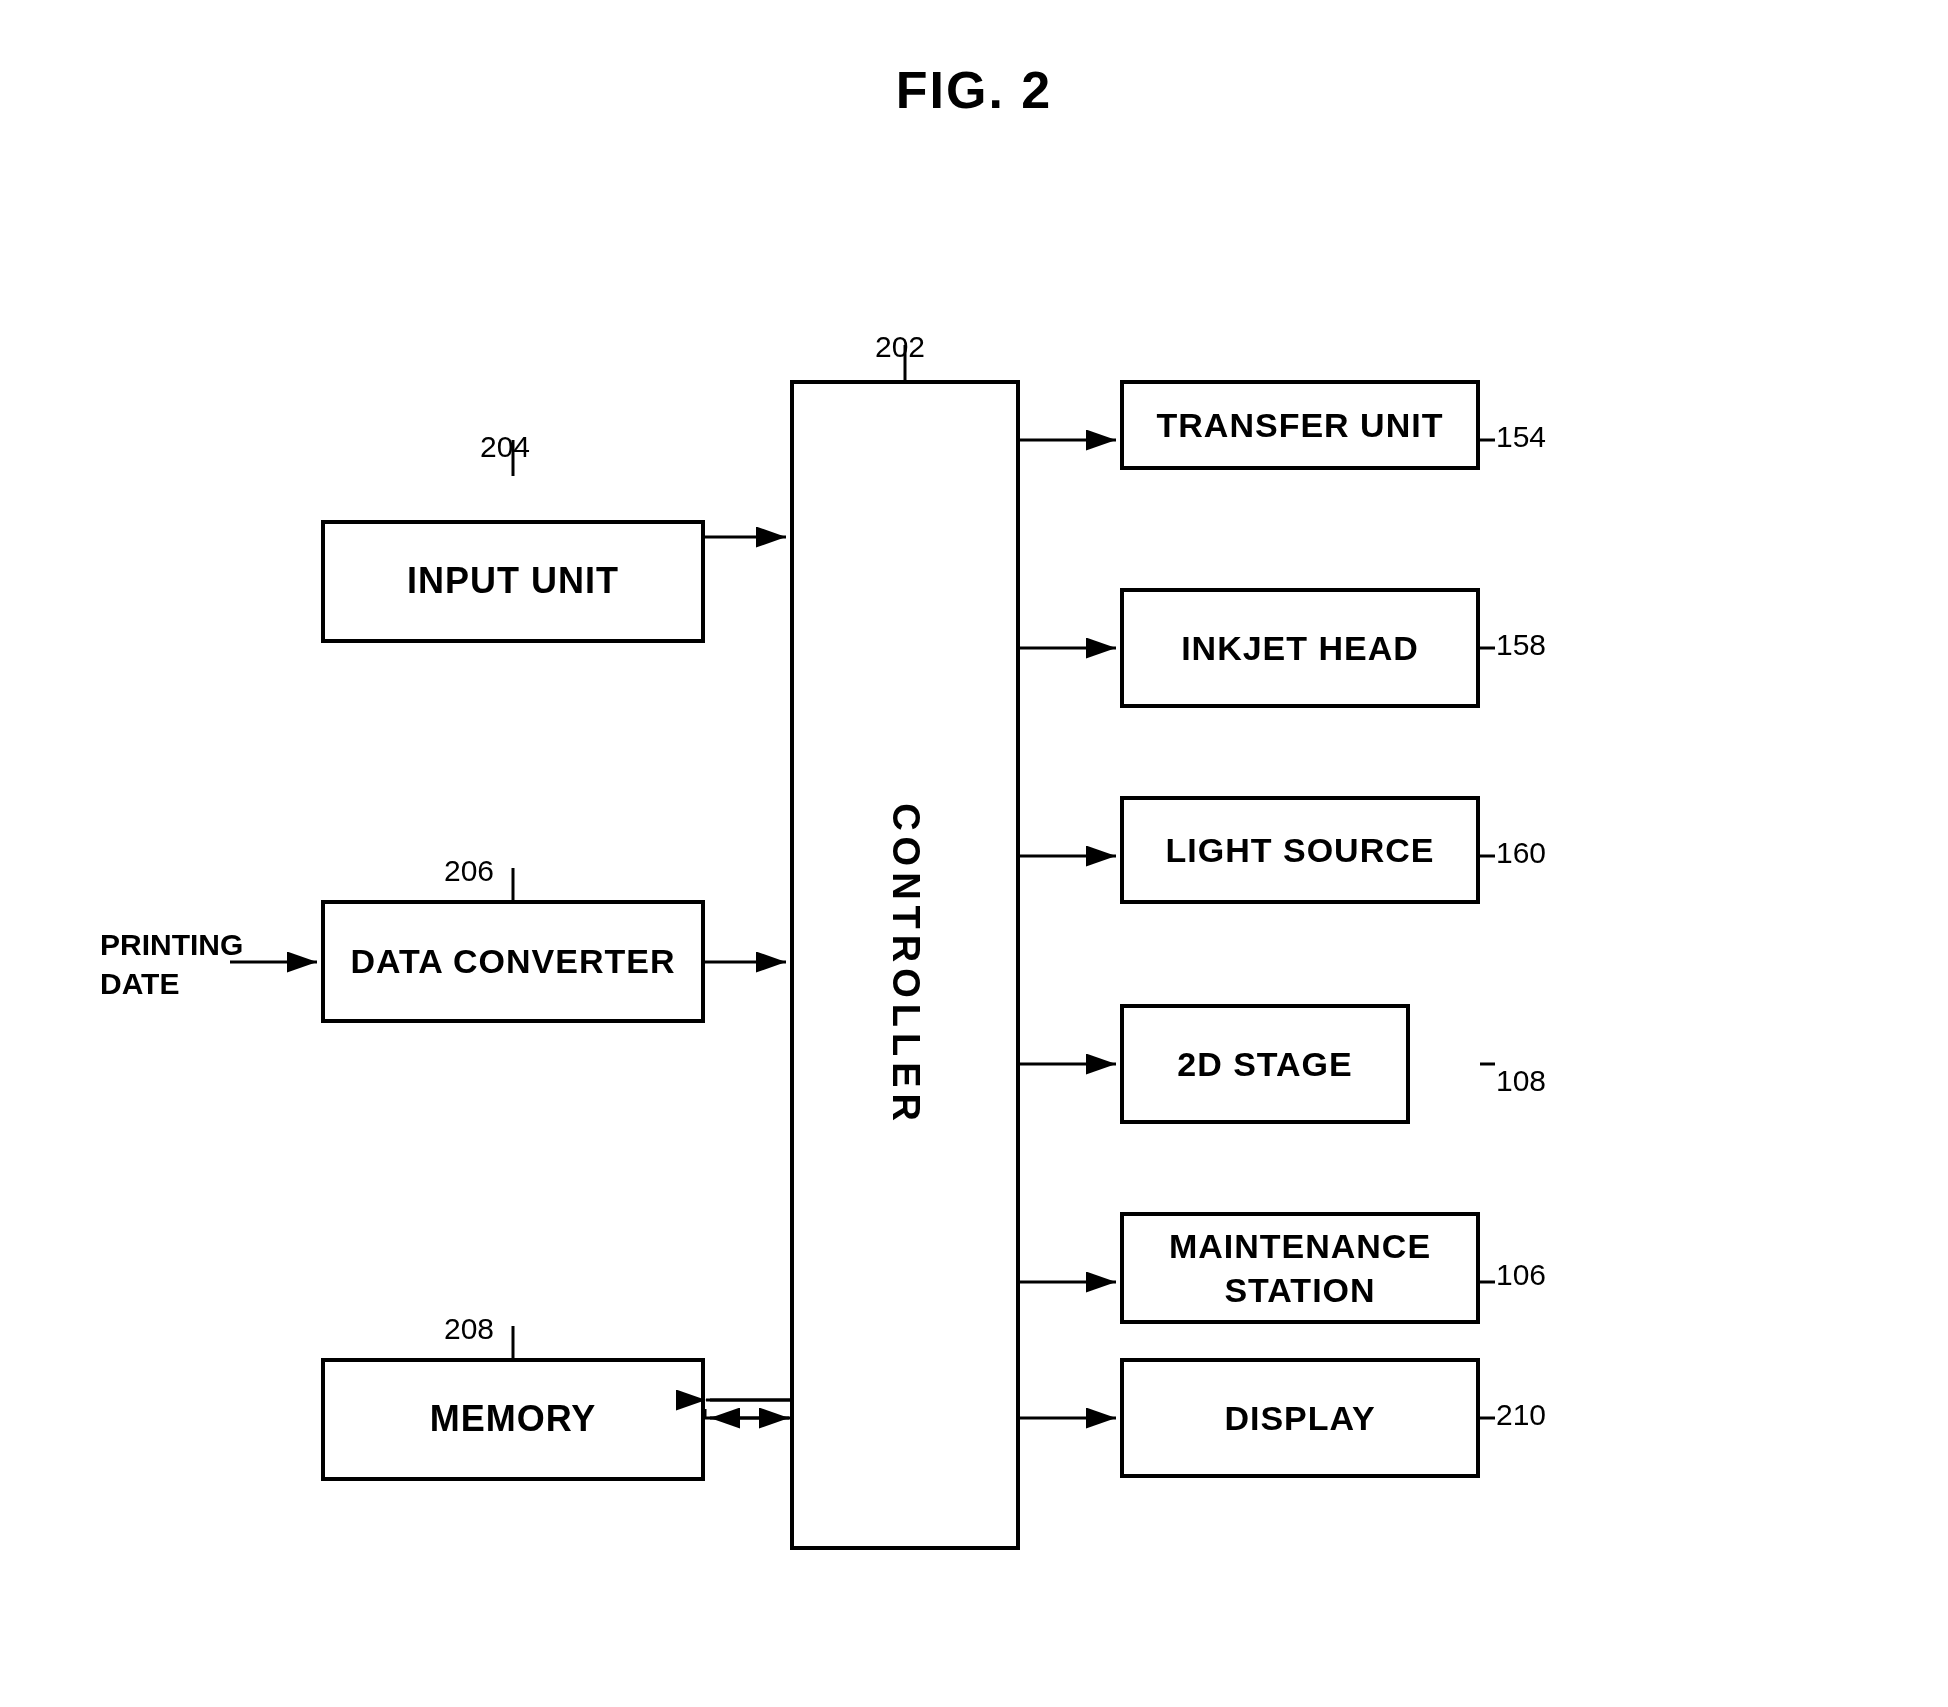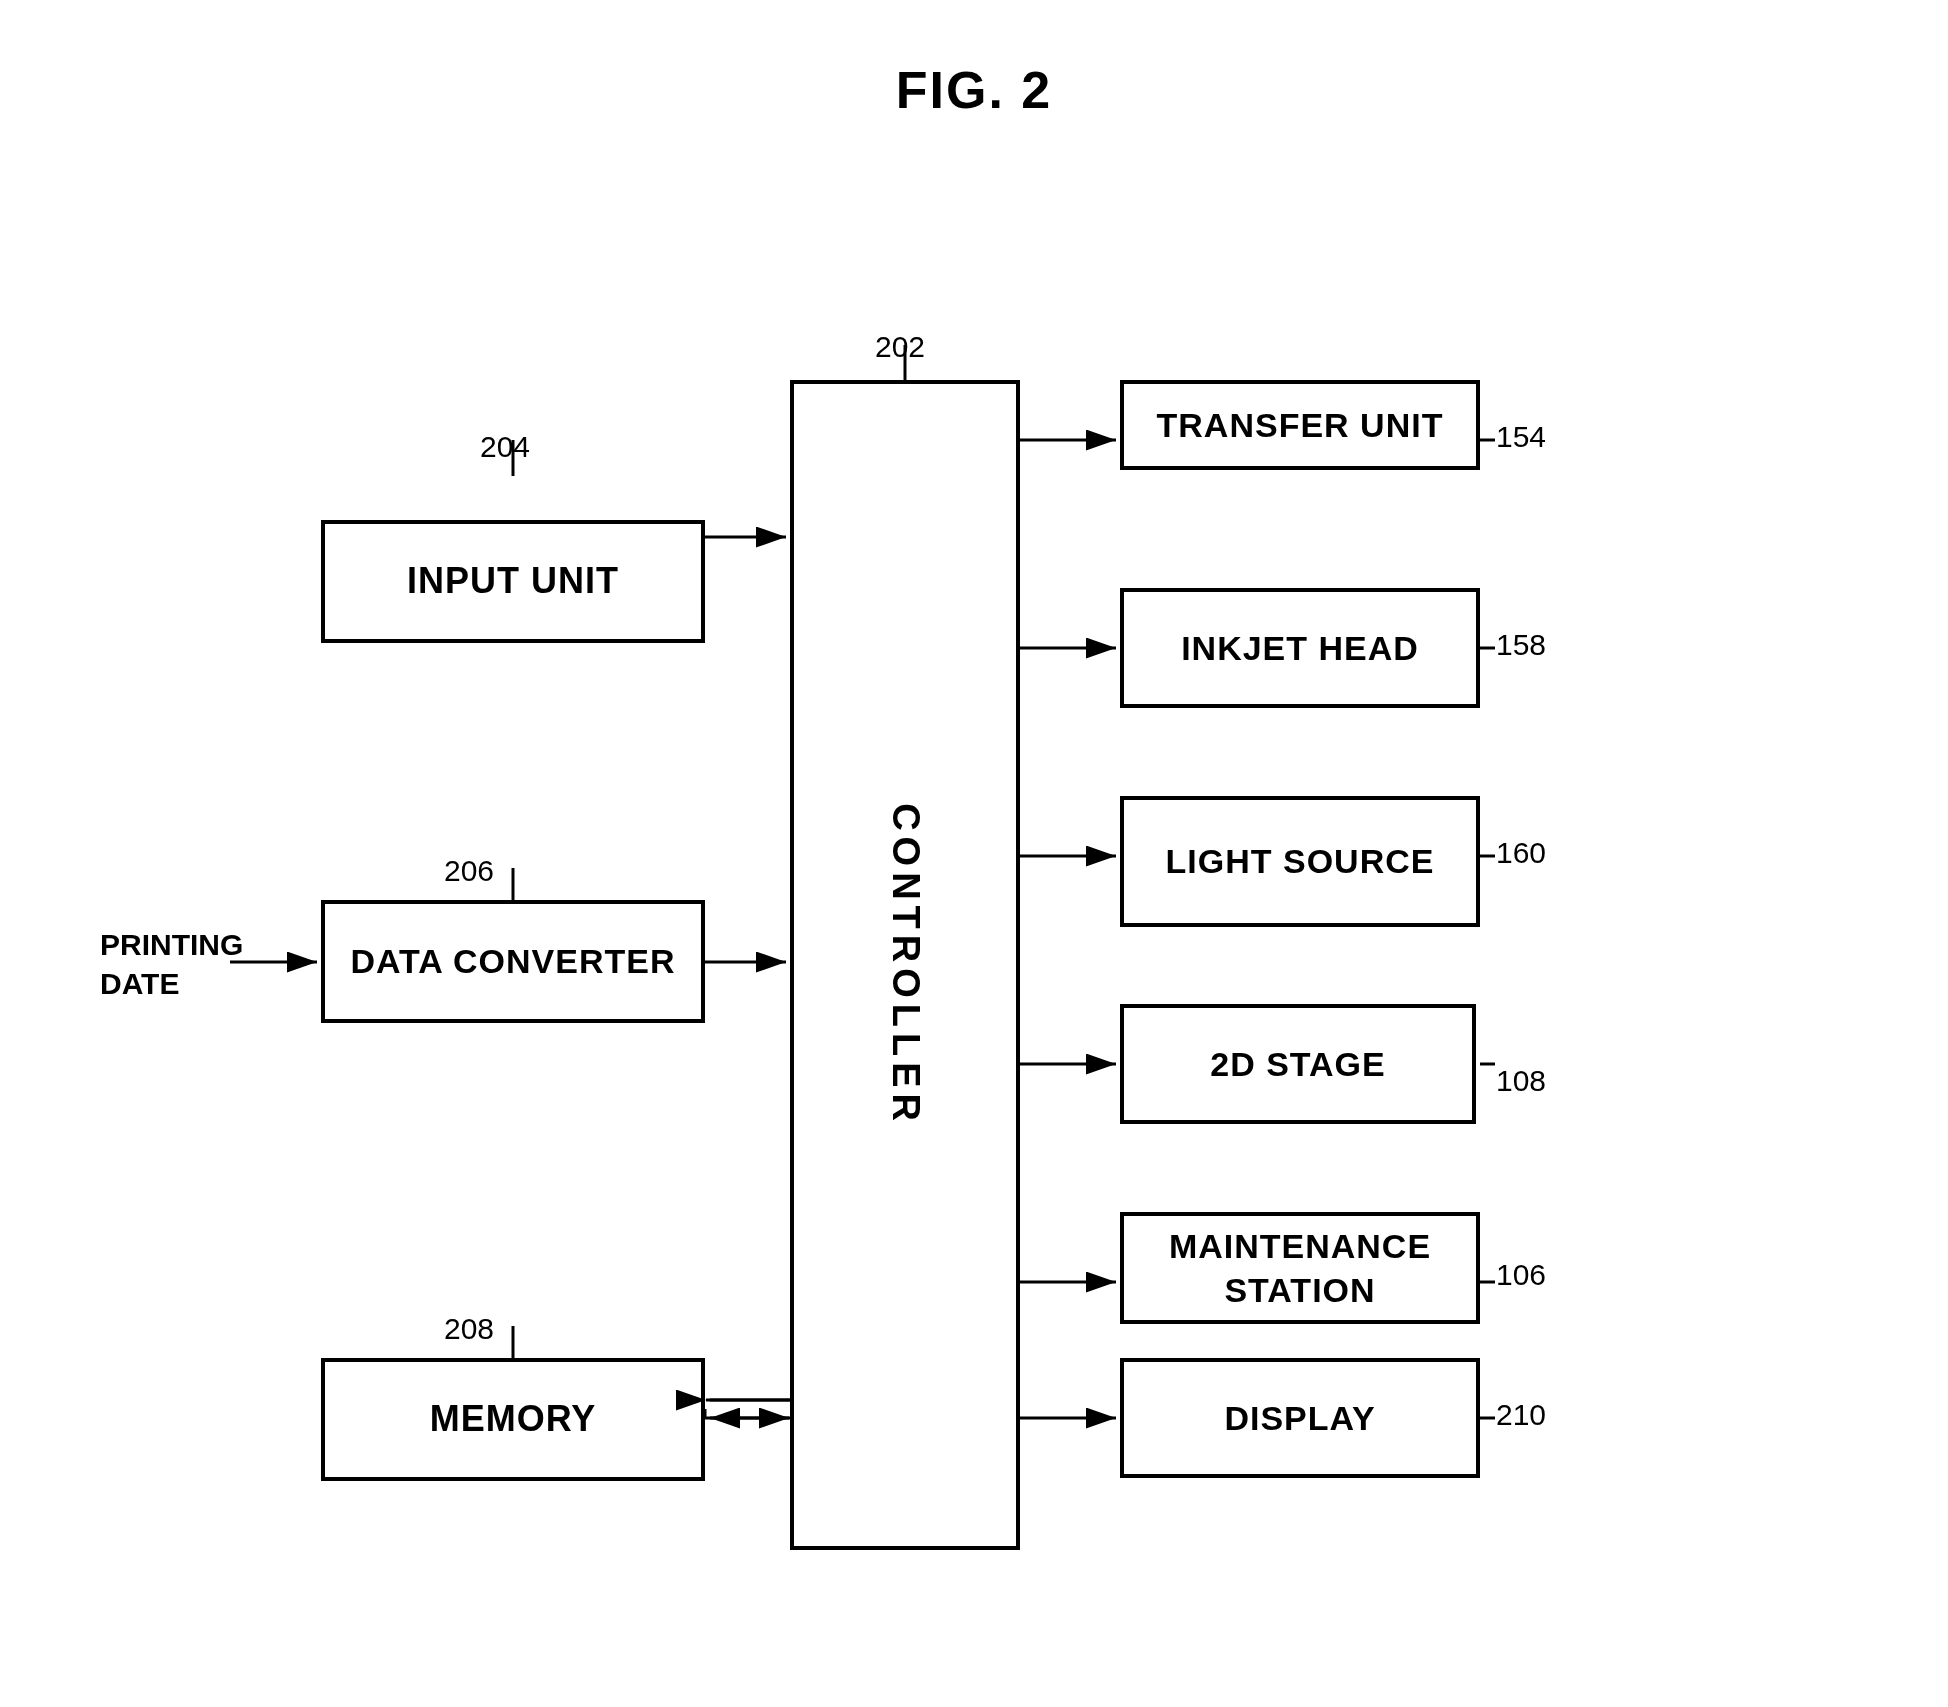--- a/index.html
+++ b/index.html
@@ -80,25 +80,25 @@
 </div>
 
 <div class="box" style="left:1120px; top:380px; width:360px; height:90px; font-size:34px;">
   <span>TRANSFER UNIT</span>
 </div>
 
 <div class="box" style="left:1120px; top:588px; width:360px; height:120px; font-size:34px;">
   <span>INKJET HEAD</span>
 </div>
 
-<div class="box" style="left:1120px; top:796px; width:360px; height:131px; font-size:34px;">
+<div class="box" style="left:1120px; top:796px; width:360px; height:108px; font-size:34px;">
   <span>LIGHT SOURCE</span>
 </div>
 
-<div class="box" style="left:1120px; top:1004px; width:356px; height:120px; font-size:34px;">
+<div class="box" style="left:1120px; top:1004px; width:290px; height:120px; font-size:34px;">
   <span>2D STAGE</span>
 </div>
 
 <div class="box" style="left:1120px; top:1212px; width:360px; height:112px; font-size:34px;">
   <span style="white-space:pre-line; text-align:center;">MAINTENANCE
 STATION</span>
 </div>
 
 <div class="box" style="left:1120px; top:1358px; width:360px; height:120px; font-size:34px;">
   <span>DISPLAY</span>

